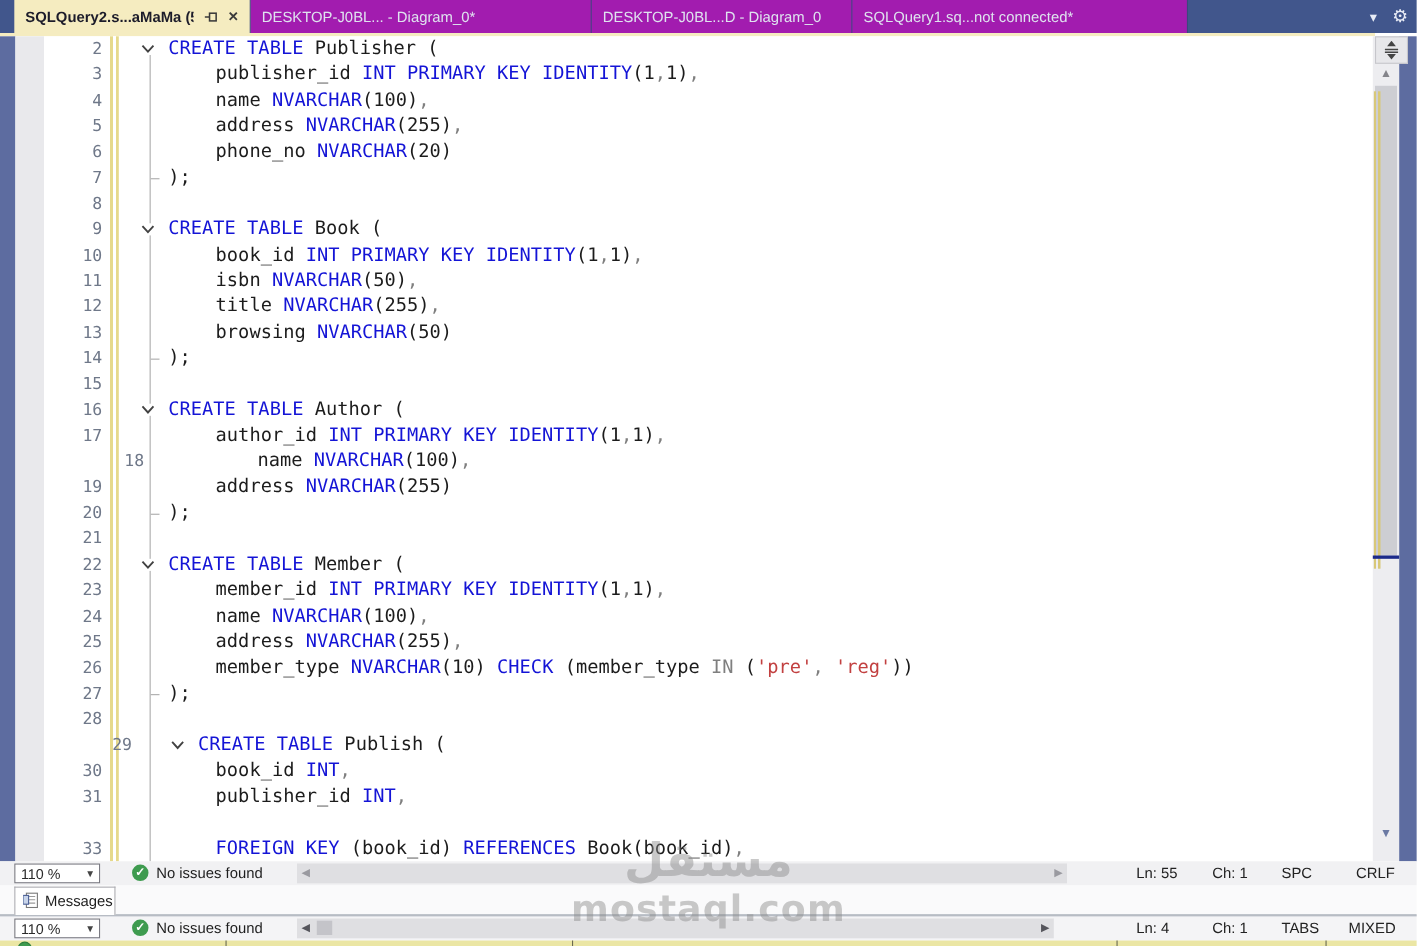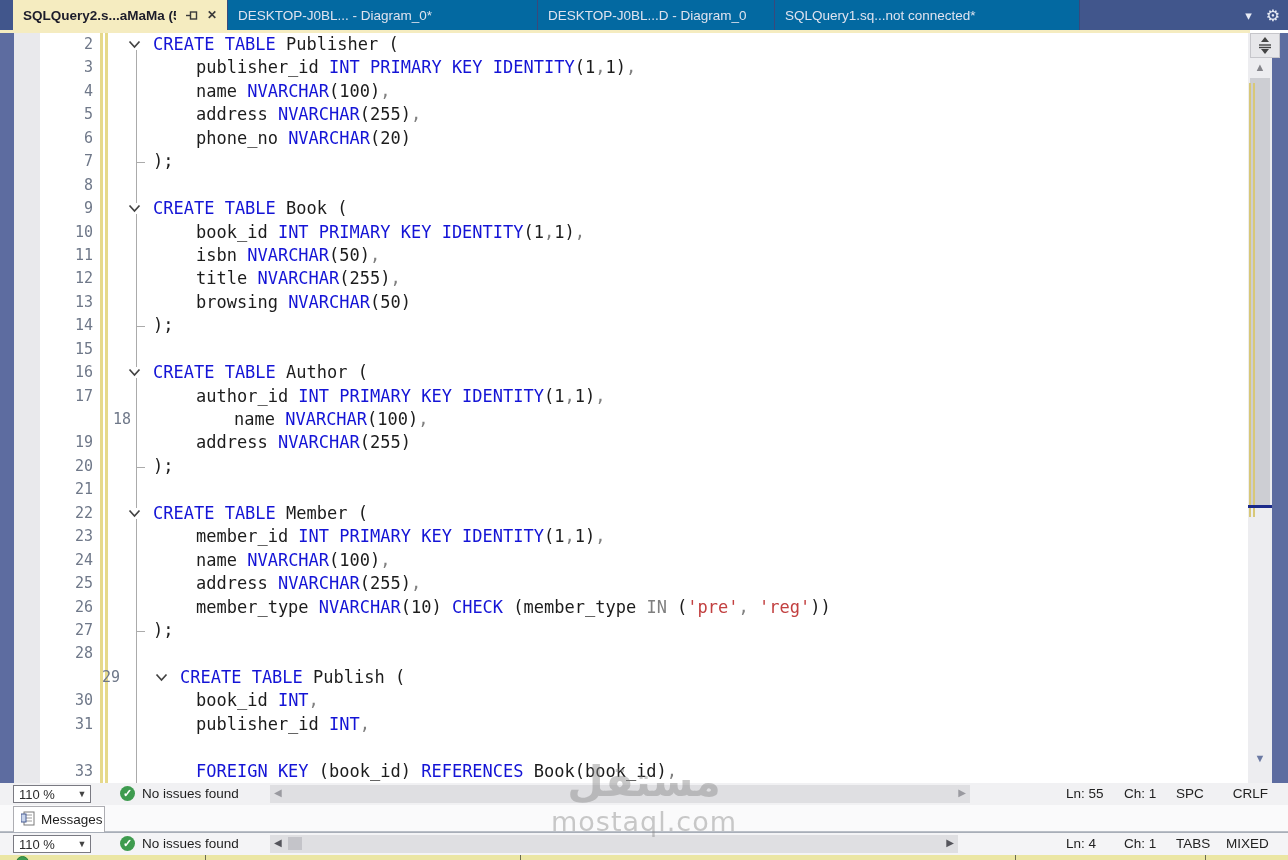--- a/index.html
+++ b/index.html
@@ -4,21 +4,21 @@
 <style>
   * { margin:0; padding:0; box-sizing:border-box; }
   html,body { width:1288px; height:860px; overflow:hidden; background:#fff;
               font-family:"Liberation Sans", sans-serif; }
   #stage { position:relative; width:1288px; height:860px; }
 
   
   .tabbar { position:absolute; left:0; top:0; width:1288px; height:30px;
             background:var(--c-tab_bar_bg,#41568C); display:flex; align-items:stretch; }
   .tab { display:flex; align-items:center; padding:0 10px; font-size:13.5px;
-         color:#dfe3ef; background:#0369a1; border-right:1px solid #39497c;
+         color:#dfe3ef; background:#a21caf; border-right:1px solid #39497c;
          white-space:nowrap; overflow:hidden; }
   .tab.t1 { margin-left:13px; width:215px; background:var(--c-active_tab_bg,#F5ECC0);
             color:#1c1c2a; font-weight:bold; }
   .tab.t2 { width:310px; }
   .tab.t3 { width:237px; }
   .tab.t4 { width:305px; }
   .tab .tab-label { overflow:hidden; text-overflow:clip; }
   .pin { margin-left:10px; display:inline-flex; }
   .closex { margin-left:8px; color:#3a3a3a; font-size:12px; line-height:1; }
   .tabbar-icons { position:absolute; right:8px; top:0; height:30px; display:flex;
@@ -79,42 +79,42 @@
                 background:var(--c-status_green,#3E9B4F); color:#fff; font-size:11px; line-height:15px;
                 text-align:center; font-weight:bold; }
   .issues { position:absolute; left:142px; top:3px; font-size:13.5px; color:#1e1e1e; }
   .hscroll { position:absolute; top:2px; height:18px; background:#DFDFE2; }
   .hs1 { left:270px; width:700px; }
   .hs2 { left:270px; width:688px; }
   .hs-l { position:absolute; left:4px; top:2px; font-size:10px; color:#9a9aa0; }
   .hs-r { position:absolute; right:4px; top:2px; font-size:10px; color:#9a9aa0; }
   .hs2 .hs-l, .hs2 .hs-r { color:#55555c; }
   .hs-thumb { position:absolute; left:18px; top:2px; width:14px; height:13px; background:#C4C4C9; }
-  .pos { position:absolute; right:20px; top:3px; display:flex; gap:0; font-size:13.5px; color:#222; }
+  .pos { position:absolute; right:20px; top:3px; display:flex; gap:11px; font-size:13.5px; color:#222; }
   .pos span { display:inline-block; text-align:left; }
   .pos .w1 { width:58px; } .pos .w2 { width:52px; } .pos .w3 { width:50px; } .pos .w4 { width:42px; text-align:right;}
 
   
   .msgrow { position:absolute; left:0; top:805px; width:1288px; height:27px; background:#FAFAFB;
             border-bottom:1px solid #b9bec6; }
   .msgtab { position:absolute; left:13px; top:1px; width:92px; height:26px; background:#fff;
             border:1px solid #ADADB2; border-bottom:none; display:flex; align-items:center;
             gap:6px; padding-left:7px; font-size:13.5px; color:#1e1e1e; }
 
   
   .ybar { position:absolute; left:0; top:855px; width:1288px; height:5px; background:#EBE6A4; }
   .ybar .gdot { position:absolute; left:16px; top:1px; width:13px; height:13px; border-radius:50%;
                 background:#3E9B4F; border:1px solid #2e7e3c; }
   .ybar .ytick { position:absolute; top:0; width:1px; height:5px; background:#6b6b50; }
 
   
   .watermark { position:absolute; left:50%; top:758px; transform:translateX(-50%);
                text-align:center; color:#8a8a8a; opacity:0.45; z-index:9; pointer-events:none; }
   .wm-logo { font-family:"DejaVu Sans", sans-serif; font-weight:bold; font-size:42px; line-height:48px; }
-  .wm-url  { font-family:"DejaVu Sans", sans-serif; font-weight:normal; font-size:27px; letter-spacing:1px; }
+  .wm-url  { font-family:"DejaVu Sans", sans-serif; font-weight:bold; font-size:33px; letter-spacing:1px; }
 </style>
 </head>
 <body>
 
 <div id="stage">
 
   <div class="tabbar">
     <div class="tab t1">
       <span class="tab-label">SQLQuery2.s...aMaMa (54))*</span>
       <span class="pin">

